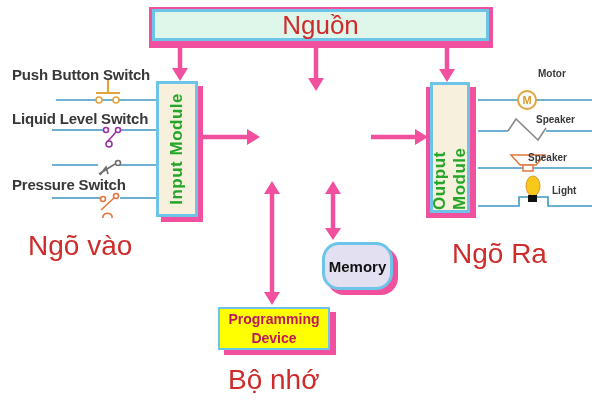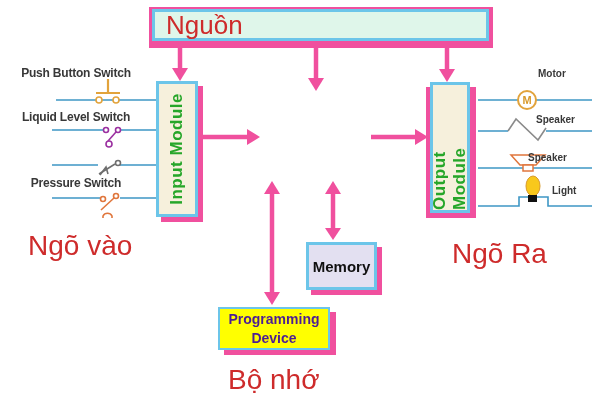--- a/index.html
+++ b/index.html
@@ -8,36 +8,36 @@
     font-family:"Liberation Sans","DejaVu Sans",sans-serif;overflow:hidden;
   }
   .abs{position:absolute;}
   
   .power-outer{
     left:149px;top:7px;width:344px;height:41px;background:#F0509E;
     padding:2px 4px 7px 3px;box-sizing:border-box;
   }
   .power-inner{
     width:100%;height:100%;box-sizing:border-box;border:3px solid #6CC5E9;
-    background:#DFF6EA;display:flex;align-items:center;padding-left:11px;
+    background:#DFF6EA;display:flex;align-items:center;justify-content:center;
   }
   .power-label{color:#CE2B2B;font-size:26px;line-height:1;}
   
   .box{box-sizing:border-box;border:3px solid #6CC5E9;display:flex;align-items:center;justify-content:center;}
   .input-module{left:156px;top:81px;width:42px;height:136px;background:#F6F0DC;box-shadow:5px 5px 0 #F0509E;}
   .output-module{left:430px;top:82px;width:40px;height:131px;background:#F6F0DC;box-shadow:6px 5px 0 #F0509E,-4px 5px 0 #F0509E;}
   .vtext{writing-mode:vertical-rl;transform:rotate(180deg);font-weight:bold;font-size:17px;color:#26A629;letter-spacing:.5px;}
   .cpu-box{left:262px;top:93px;width:103px;height:80px;background:#7F7F7F;box-shadow:6px 6px 0 #F0509E;}
   .cpu-label{color:#EFE32D;font-weight:bold;font-size:30px;letter-spacing:1px;}
-  .memory-box{left:306px;top:242px;width:71px;height:48px;background:#E3E0F1;box-shadow:5px 5px 0 #F0509E;}
+  .memory-box{left:322px;top:242px;width:71px;height:48px;background:#E3E0F1;box-shadow:5px 5px 0 #F0509E;border-radius:17px;}
   .memory-label{color:#101010;font-weight:bold;font-size:15px;}
   .prog-box{left:218px;top:307px;width:112px;height:43px;background:#FFFF00;border-width:2px;box-shadow:6px 5px 0 #F0509E;}
-  .prog-label{color:#4c1d95;font-weight:bold;font-size:14px;line-height:1.3;text-align:center;}
+  .prog-label{color:#be185d;font-weight:bold;font-size:14px;line-height:1.3;text-align:center;}
   
-  .dev-label{font-weight:bold;color:#383838;font-size:12px;letter-spacing:-0.2px;text-align:center;white-space:nowrap;}
+  .dev-label{font-weight:bold;color:#383838;font-size:15px;letter-spacing:-0.2px;white-space:nowrap;}
   .dev-label-r{font-weight:bold;color:#383838;font-size:10px;white-space:nowrap;}
   
   .red-note{color:#CE2B2B;font-size:28px;white-space:nowrap;line-height:1;}
   svg.layer{position:absolute;left:0;top:0;}
 </style>
 </head>
 <body>
 
 <div class="stage">
 

